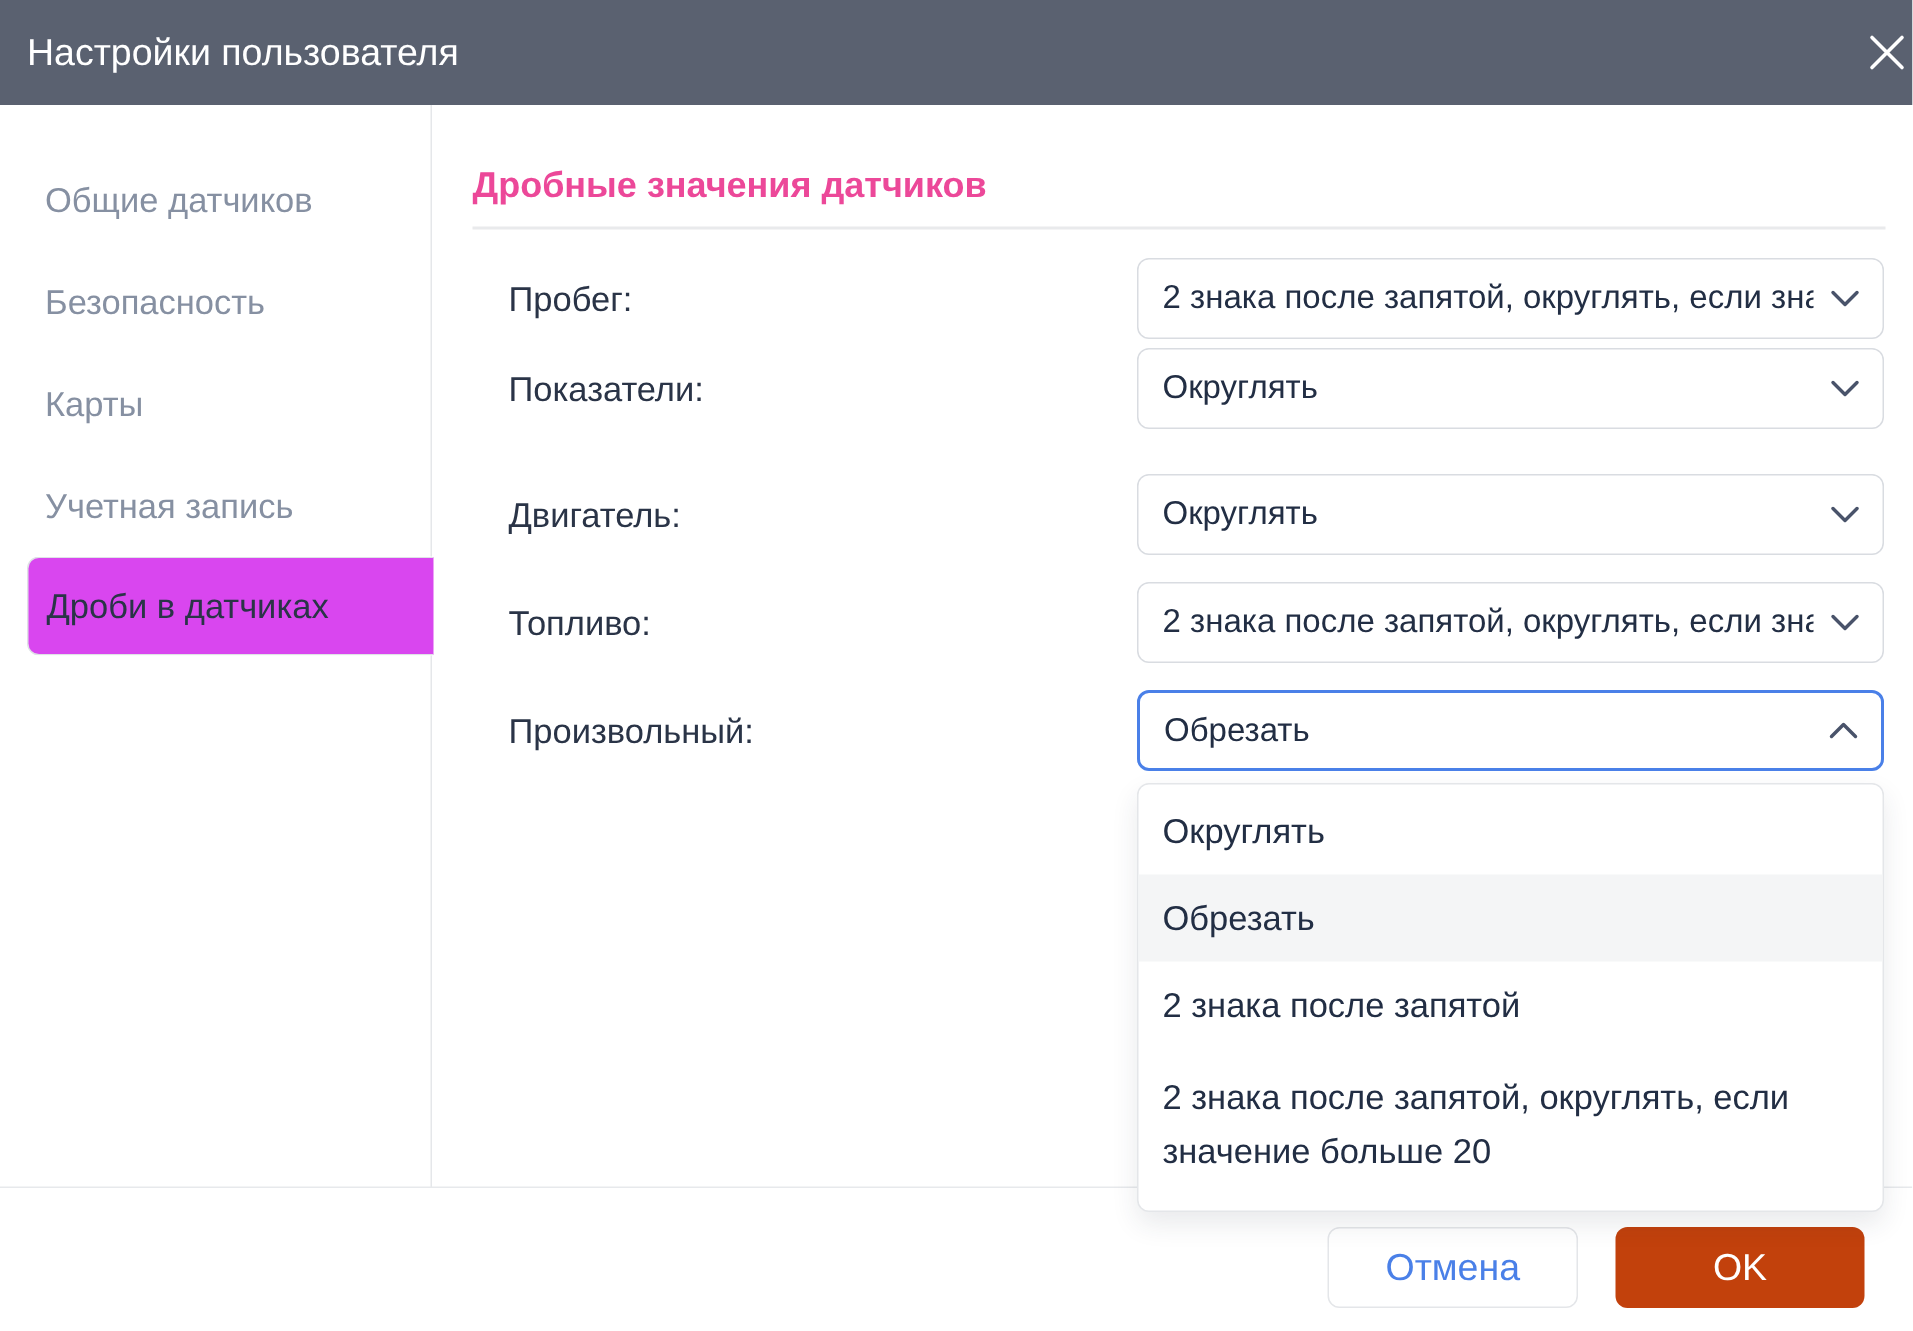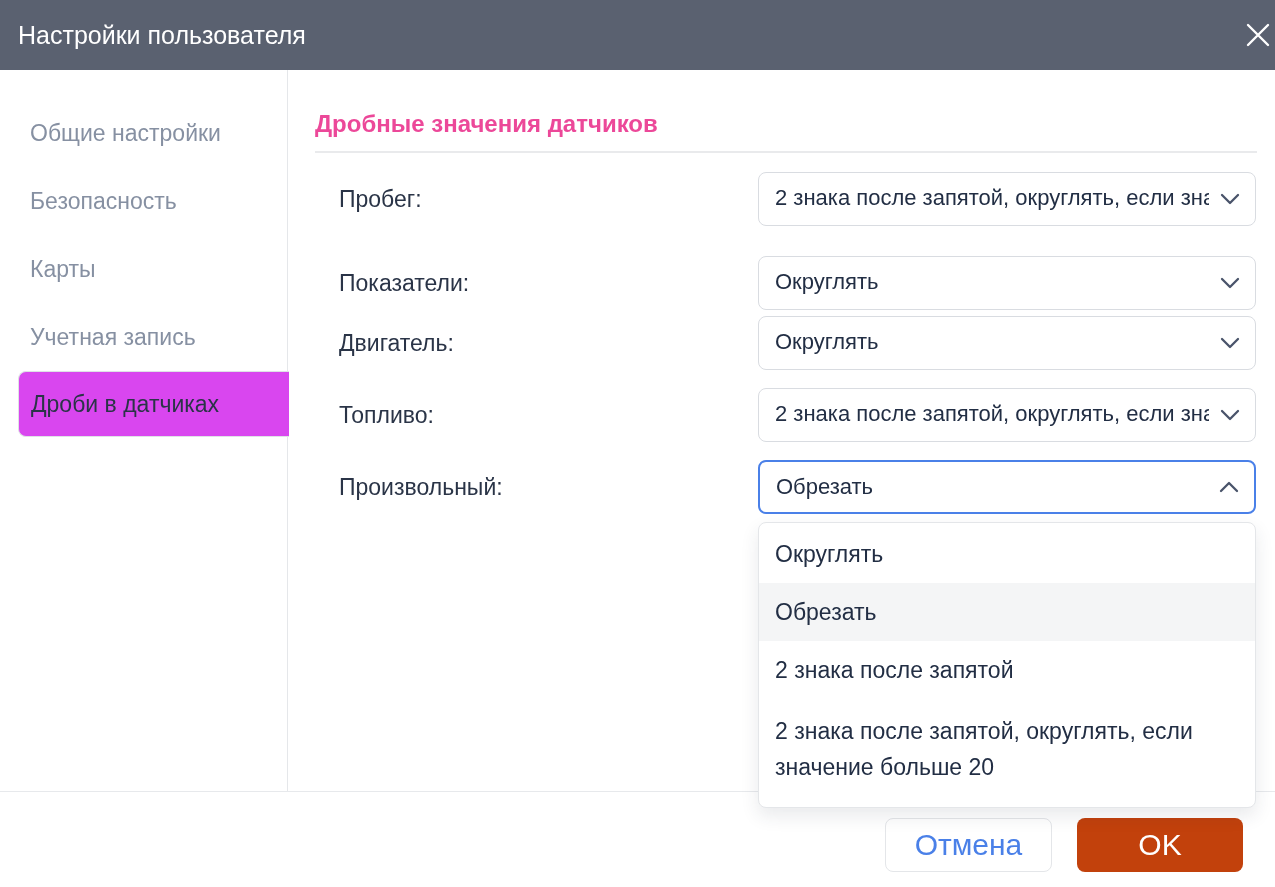--- a/index.html
+++ b/index.html
@@ -21,41 +21,41 @@
   .side-item.i0{top:99px;} .side-item.i1{top:167px;} .side-item.i2{top:235px;} .side-item.i3{top:303px;}
   .side-item.active{left:18px;top:371px;width:271px;height:66px;line-height:64px;padding-left:12px;
              color:#2a3447;background:#d946ef;border:1px solid #dfe2e6;border-right:none;
              border-radius:8px 0 0 8px;z-index:2;}
 
   
   .section-title{position:absolute;left:315px;top:110px;font-size:24px;font-weight:bold;color:#ec4899;}
   .section-underline{position:absolute;left:315px;top:151px;width:942px;height:2px;background:#e9eaec;}
 
   .field-row{position:absolute;left:315px;width:941px;height:54px;}
-  .field-row.r0{top:172px;} .field-row.r1{top:256px;} .field-row.r2{top:316px;} .field-row.r3{top:388px;} .field-row.r4{top:460px;}
+  .field-row.r0{top:172px;} .field-row.r1{top:232px;} .field-row.r2{top:316px;} .field-row.r3{top:388px;} .field-row.r4{top:460px;}
   .field-label{position:absolute;left:0;top:0;line-height:54px;font-size:23px;color:#2a3447;margin-left:24px;}
   .select{position:absolute;right:0;top:0;width:498px;height:54px;box-sizing:border-box;
           background:#fff;border:1px solid #d9dce1;border-radius:8px;cursor:pointer;}
   .select.open{border:2px solid #4a80e8;}
   .select .value{position:absolute;left:16px;right:46px;top:0;bottom:0;line-height:50px;
           font-size:22px;color:#222e44;white-space:nowrap;overflow:hidden;}
   .select .chev{position:absolute;right:15px;top:50%;transform:translateY(-50%);display:flex;}
 
   
   .dropdown{position:absolute;left:758px;top:522px;width:498px;box-sizing:border-box;background:#fff;
             border:1px solid #e4e6e9;border-radius:8px;box-shadow:0 8px 18px rgba(40,50,70,.10);
             z-index:5;padding:2px 0 8px 0;}
   .dropdown .option{padding:14px 16px;font-size:23px;line-height:30px;color:#222e44;cursor:pointer;}
   .dropdown .option.wrap{line-height:36px;}
   .dropdown .option.selected{background:#f4f5f6;}
 
   
   .footer-divider{position:absolute;left:0;top:791px;width:1275px;height:1px;background:#e7e9ec;z-index:1;}
   .btn{position:absolute;top:818px;height:54px;box-sizing:border-box;border-radius:8px;
-       font-size:30px;font-family:inherit;cursor:pointer;}
+       font-size:25px;font-family:inherit;cursor:pointer;}
   .btn-cancel{left:885px;width:167px;background:#ffffff;border:1px solid #e4e6e9;color:#4a80e8;}
   .btn-ok{left:1077px;width:166px;background:#c2410c;border:none;color:#ffffff;}
 </style>
 </head>
 <body>
 
 <div class="dialog">
 
   <div class="header">
     <div class="title">Настройки пользователя</div>
@@ -64,21 +64,21 @@
         <svg width="28" height="28" viewBox="0 0 28 28">
           <path d="M4 4 L24 24 M24 4 L4 24" stroke="#ffffff" stroke-width="2.4" stroke-linecap="round" fill="none"></path>
         </svg>
       </span>
     </button>
   </div>
 
   <div class="v-divider seg1"></div>
   <div class="v-divider seg2"></div>
 
-  <div class="side-item i0">Общие настройки</div>
+  <div class="side-item i0">Общие датчиков</div>
   <div class="side-item i1">Безопасность</div>
   <div class="side-item i2">Карты</div>
   <div class="side-item i3">Учетная запись</div>
   <div class="side-item active">Дроби в датчиках</div>
 
   <div class="section-title">Дробные значения датчиков</div>
   <div class="section-underline"></div>
 
   <div class="field-row r0">
     <div class="field-label">Пробег:</div>

